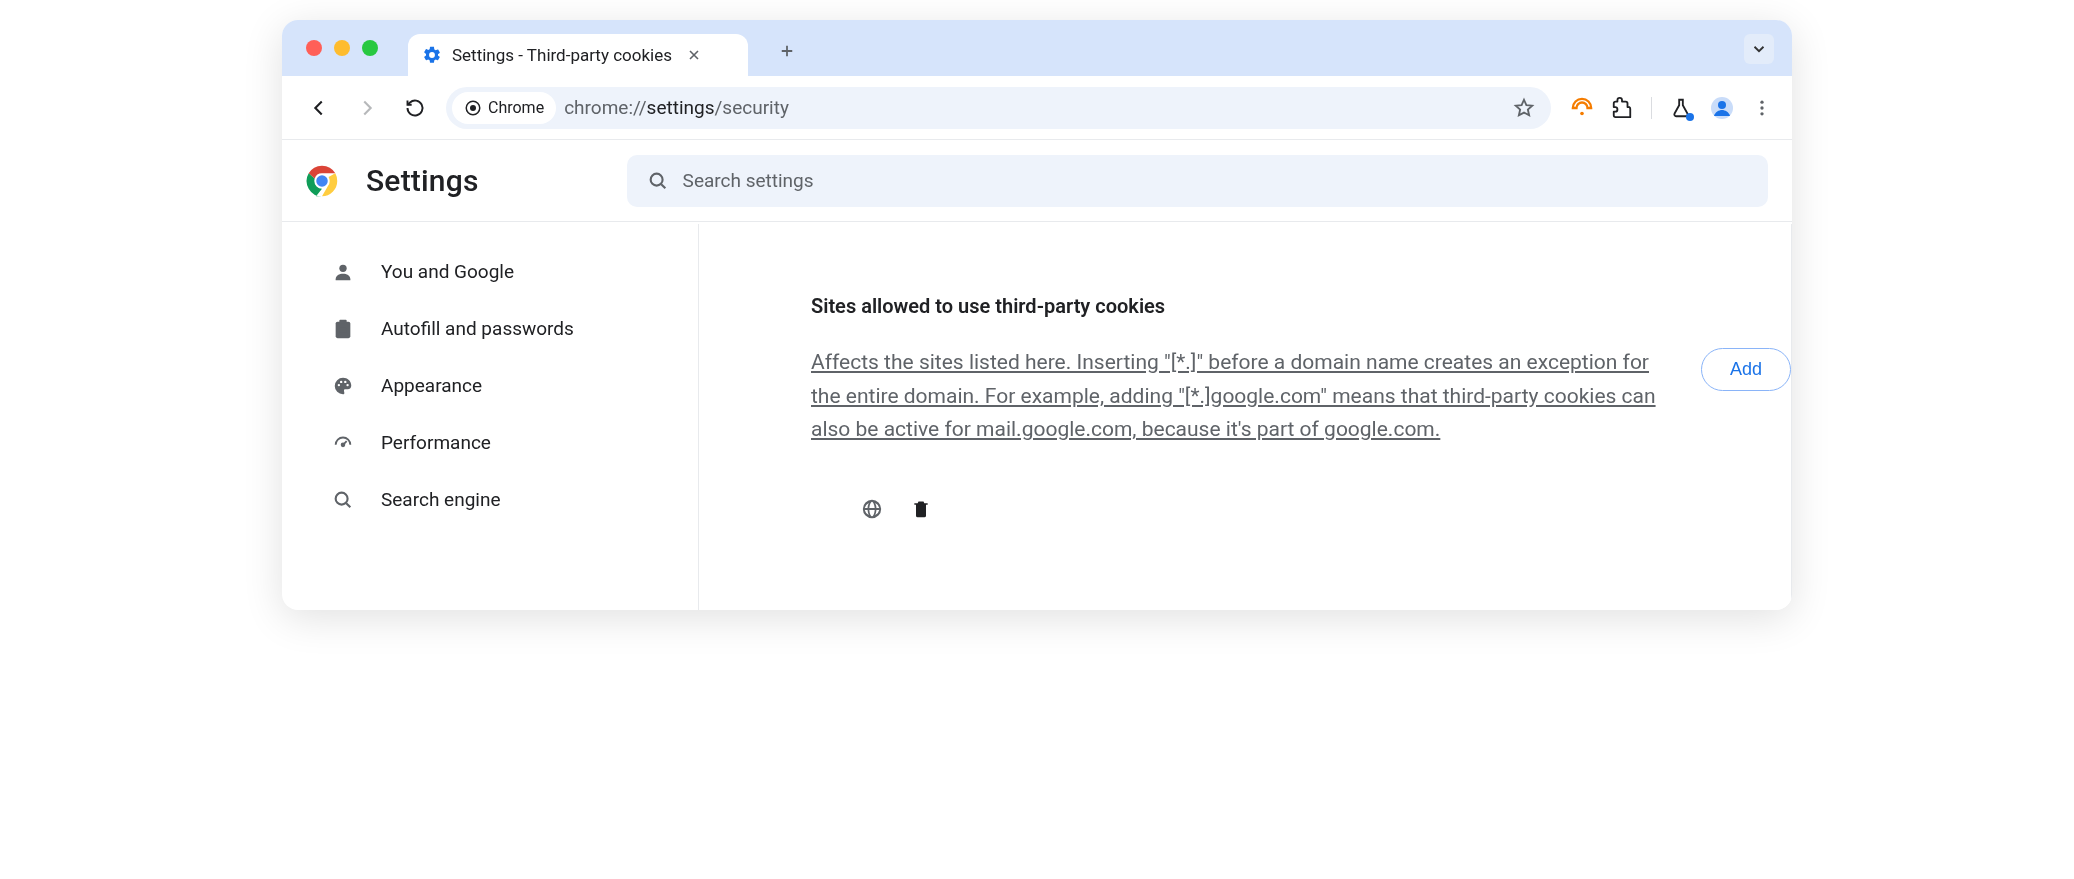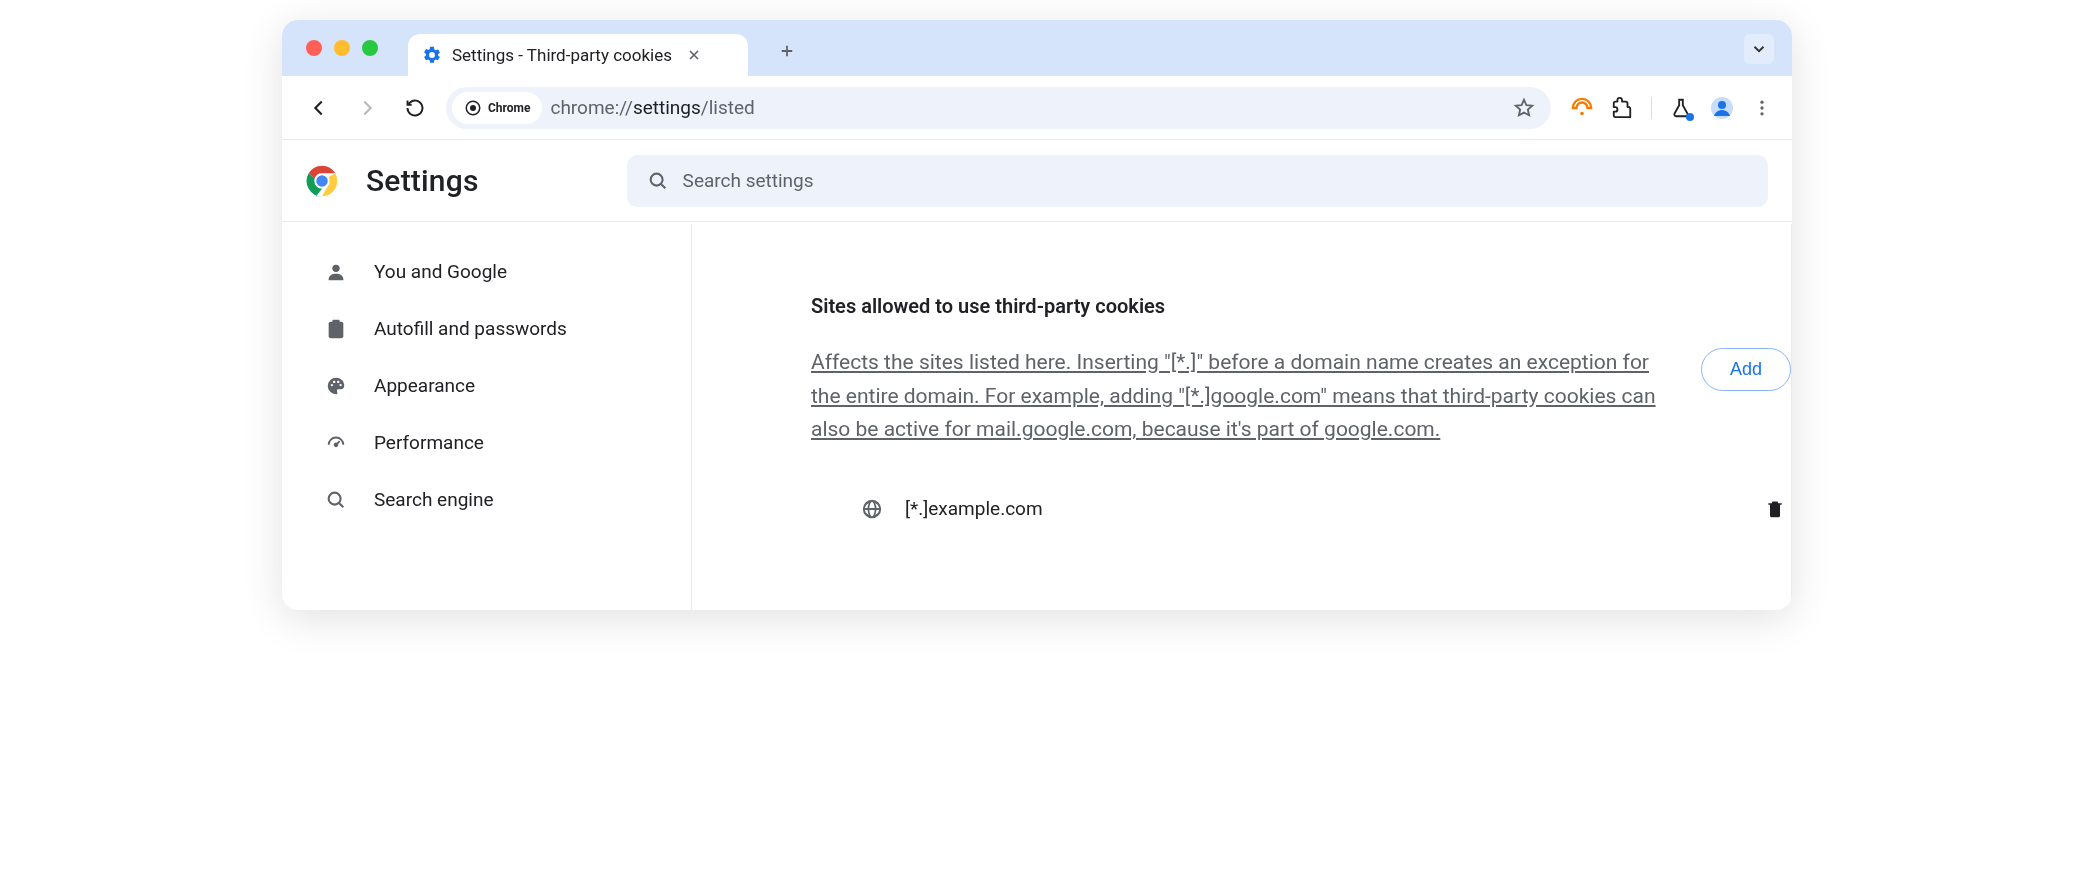--- a/index.html
+++ b/index.html
@@ -72,21 +72,21 @@
 .omnibox {
   flex: 1;
   background: #eef3fb;
   height: 42px;
   border-radius: 22px;
   display: flex;
   align-items: center;
   padding: 0 16px 0 6px;
   gap: 8px;
 }
-.omni-chip { background:#fff; border-radius:18px; height:32px; display:flex; align-items:center; gap:6px; padding:0 12px; font-size:12px; font-weight:700; color:#202124;}
+.omni-chip { background:#fff; border-radius:18px; height:32px; display:flex; align-items:center; gap:6px; padding:0 12px; font-size:16px; font-weight:400; color:#202124;}
 .omni-url { color:#5f6368; font-size:19px; }
 .omni-url .seg-dark { color:#202124; }
 .ext-icons { display:flex; align-items:center; gap:18px; margin-left:6px; }
 .sep-v { width:1px; height:22px; background:#dadce0; }
 .icon { display:flex; align-items:center; justify-content:center; }
 .content-area { flex:1; display:flex; flex-direction:column; overflow:hidden; position:relative; }
 .settings-header {
   height: 82px;
   display:flex;
   align-items:center;
@@ -109,20 +109,21 @@
   font-size:19px;
 }
 .settings-body { flex:1; display:flex; overflow:hidden; margin-top: 2px; }
 .sidebar {
   width: 410px;
   border-right: 1px solid #e8eaed;
   padding: 22px 10px 0 24px;
   display:flex;
   flex-direction:column;
   gap: 6px;
+  margin-left: 7px;
 }
 .side-item {
   display:flex;
   align-items:center;
   gap: 26px;
   padding: 14px 18px;
   border-radius: 26px;
   font-size: 19px;
   color:#202124;
 }
@@ -222,21 +223,21 @@
     </div>
     <div class="omnibox">
       <div class="omni-chip">
         <svg viewBox="0 0 24 24" width="18" height="18">
             <circle cx="12" cy="12" r="9" fill="none" stroke="#202124" stroke-width="2"></circle>
             <circle cx="12" cy="12" r="4" fill="#202124"></circle>
           </svg>
         <span>Chrome</span>
       </div>
       <span class="omni-url">
-        <span>chrome://</span><span class="seg-dark">settings</span><span>/listed</span>
+        <span>chrome://</span><span class="seg-dark">settings</span><span>/security</span>
       </span>
       <div style="flex:1"></div>
       <span class="icon">
         <svg viewBox="0 0 24 24" width="22" height="22" fill="none" stroke="#5f6368" stroke-width="2">
             <path d="M12 3l2.6 5.8 6.4.6-4.8 4.3 1.4 6.3L12 17l-5.6 3 1.4-6.3L3 9.4l6.4-.6z"></path>
           </svg>
       </span>
     </div>
     <div class="ext-icons">
       <span class="icon">
@@ -361,21 +362,20 @@
           <div class="section-row">
             <div class="section-desc">Affects the sites listed here. Inserting "[*.]" before a domain name creates an exception for the entire domain. For example, adding "[*.]google.com" means that third-party cookies can also be active for mail.google.com, because it's part of google.com.</div>
             <button class="add-btn">Add</button>
           </div>
           <div class="site-row">
             <span class="icon">
               <svg viewBox="0 0 24 24" width="22" height="22" fill="#5f6368">
                   <path d="M12 2a10 10 0 1 0 0 20 10 10 0 0 0 0-20zm7.9 9h-3.05a16 16 0 0 0-1.3-5.6A8.03 8.03 0 0 1 19.9 11zM12 4c1 0 2.6 2.6 2.95 7h-5.9C9.4 6.6 11 4 12 4zM8.45 5.4A16 16 0 0 0 7.15 11H4.1A8.03 8.03 0 0 1 8.45 5.4zM4.1 13h3.05c.15 2.2.6 4.1 1.3 5.6A8.03 8.03 0 0 1 4.1 13zM12 20c-1 0-2.6-2.6-2.95-7h5.9C14.6 17.4 13 20 12 20zm3.55-1.4c.7-1.5 1.15-3.4 1.3-5.6h3.05a8.03 8.03 0 0 1-4.35 5.6z"></path>
                 </svg>
             </span>
-            <div class="site-name">[*.]example.com</div>
             <span class="trash icon">
               <svg viewBox="0 0 24 24" width="20" height="20" fill="#202124">
                   <path d="M6 7h12v13a2 2 0 0 1-2 2H8a2 2 0 0 1-2-2V7zm3-4h6l1 2h4v2H4V5h4l1-2z"></path>
                 </svg>
             </span>
           </div>
         </div>
       </div>
 
     </div>

